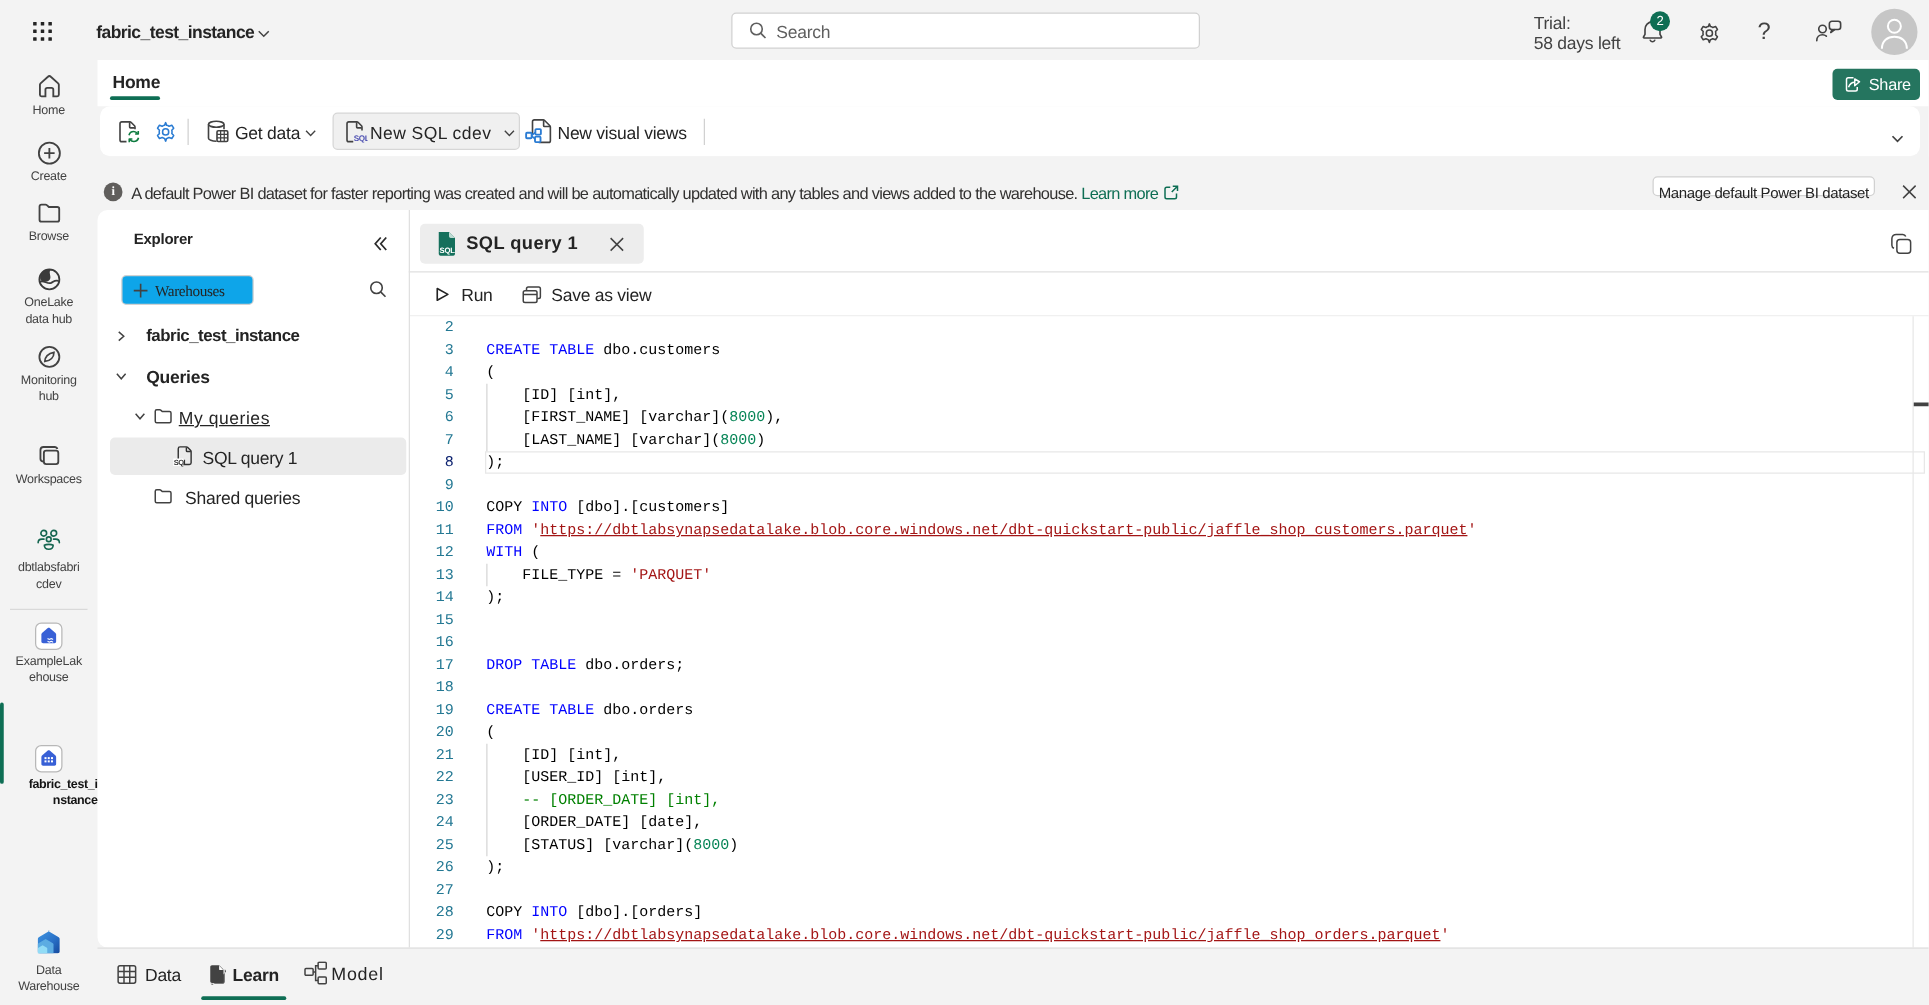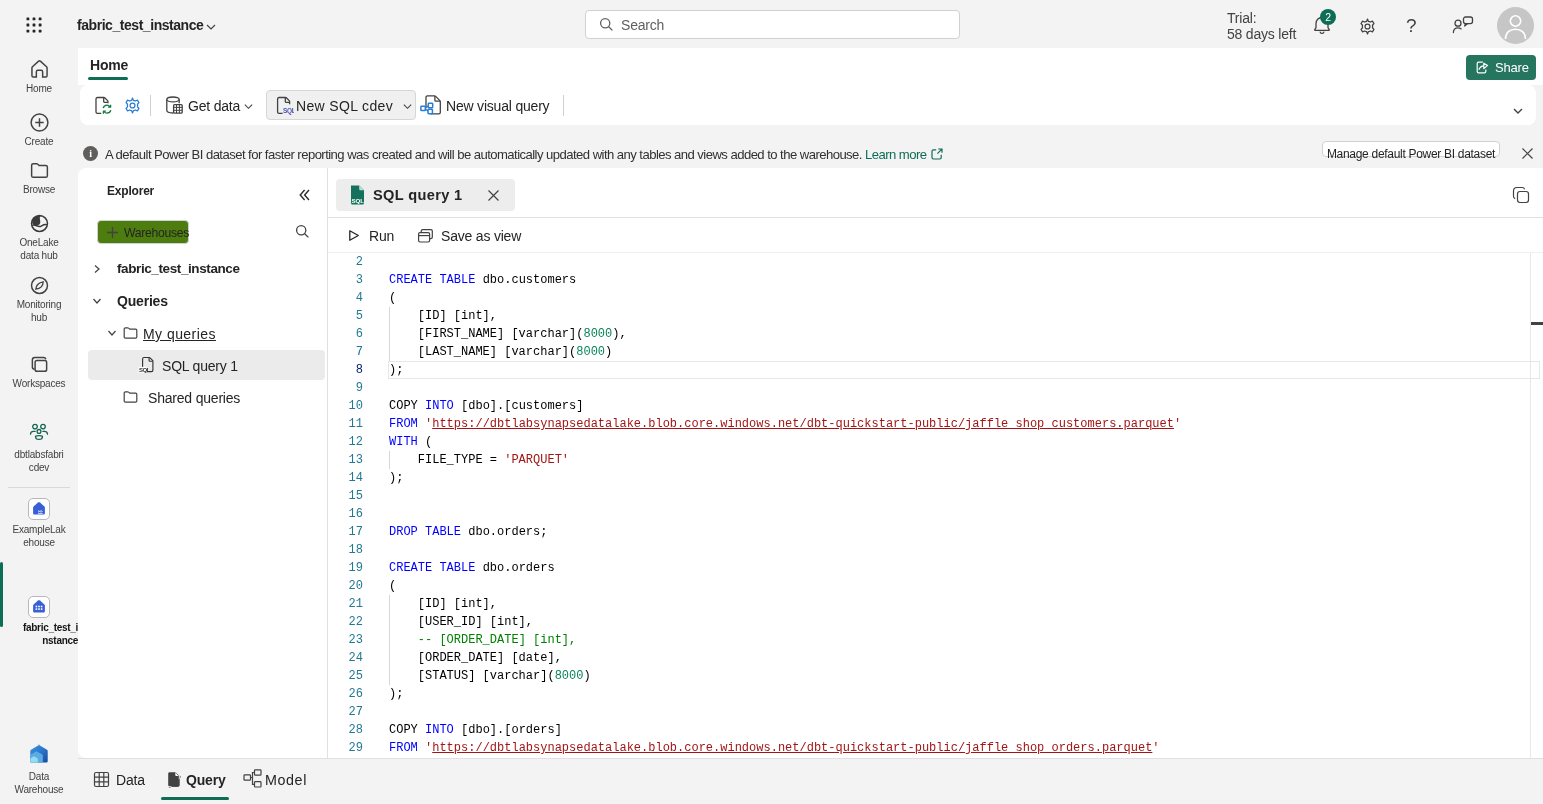--- a/index.html
+++ b/index.html
@@ -249,21 +249,21 @@
 <svg class="abs" style="left:420px;top:95px" width="22" height="21" viewBox="0 0 22 21">
     <path d="M6 12.5 L6 2.3 C6 1.5 6.6 0.9 7.4 0.9 L14.6 0.9 C15 0.9 15.4 1.1 15.7 1.4 L19.9 5.6 C20.2 5.9 20.3 6.3 20.3 6.7 L20.3 17.5 C20.3 18.3 19.7 18.9 18.9 18.9 L11 18.9" fill="none" stroke="#424242" stroke-width="1.3"></path>
     <path d="M14.9 1.1 L14.9 5.5 C14.9 5.9 15.2 6.2 15.6 6.2 L20.1 6.2" fill="none" stroke="#424242" stroke-width="1.3"></path>
     <path d="M5.3 13.3 L8.6 10.7 M5.3 13.9 L8.3 16.2" stroke="#2b7cd3" stroke-width="1.3"></path>
     <g fill="#fff" stroke="#2b7cd3" stroke-width="1.5">
       <rect x="0.9" y="11.2" width="4.4" height="4.4" rx="0.7"></rect>
       <rect x="8.3" y="8.3" width="4.4" height="4.4" rx="0.7"></rect>
       <rect x="8" y="14.3" width="4.4" height="4.4" rx="0.7"></rect>
     </g>
   </svg>
-<div class="abs" style="left:446px;top:98px;font-size:14px;">New visual query</div>
+<div class="abs" style="left:446px;top:98px;font-size:14px;">New visual views</div>
 <div class="divider-v" style="left:563px;top:95px;height:21px;"></div>
 <svg class="abs" style="left:1512px;top:105px" width="12" height="12" viewBox="0 0 12 12">
     <path d="M2 4 L6 8 L10 4" fill="none" stroke="#424242" stroke-width="1.4"></path>
   </svg>
 
 <div class="abs" style="left:83px;top:146px;width:15px;height:15px;border-radius:50%;background:#605e5c;color:#fff;font-size:10px;font-weight:700;text-align:center;line-height:15px;font-family:'Liberation Serif',serif;">i</div>
 <div class="abs" style="left:105px;top:146.5px;font-size:13.1px;color:#323130;white-space:nowrap;letter-spacing:-0.55px;" id="bannertext">A default Power BI dataset for faster reporting was created and will be automatically updated with any tables and views added to the warehouse. <span style="color:#0e6e54;">Learn more</span>&nbsp;<svg style="display:inline-block;vertical-align:-2px" width="14" height="14" viewBox="0 0 14 14">
       <g fill="none" stroke="#0e6e54" stroke-width="1.2">
         <path d="M6.2 2.8 L3.4 2.8 C2.6 2.8 2 3.4 2 4.2 L2 10.6 C2 11.4 2.6 12 3.4 12 L9.8 12 C10.6 12 11.2 11.4 11.2 10.6 L11.2 7.8"></path>
         <path d="M8.2 2 L12 2 L12 5.8 M11.8 2.2 L7.4 6.6"></path>
@@ -274,21 +274,21 @@
     <path d="M1.5 1.5 L11.5 11.5 M11.5 1.5 L1.5 11.5" stroke="#424242" stroke-width="1.2"></path>
   </svg>
 
 <div class="abs" style="left:107px;top:184px;font-size:12px;font-weight:700;color:#242424;">Explorer</div>
 <svg class="abs" style="left:299px;top:189px" width="11" height="12" viewBox="0 0 11 12">
     <g fill="none" stroke="#2b2b2b" stroke-width="1.4">
       <path d="M5.6 1 L1.2 6 L5.6 11"></path>
       <path d="M10 1 L5.6 6 L10 11"></path>
     </g>
   </svg>
-<div class="abs" style="left:97px;top:220px;width:92px;height:24px;border:1px solid #d1d1d1;border-radius:4px;background:#4d7c0f;">
+<div class="abs" style="left:97px;top:220px;width:106px;height:24px;border:1px solid #d1d1d1;border-radius:4px;background:#0ea5e9;font-family:Liberation Serif, serif;">
   <svg class="abs" style="left:8px;top:5px" width="13" height="13" viewBox="0 0 13 13">
       <path d="M6.5 1 L6.5 12 M1 6.5 L12 6.5" stroke="#424242" stroke-width="1.3"></path>
     </svg>
   <span class="abs" style="left:26px;top:5px;font-size:12.2px;color:#242424;letter-spacing:-0.3px;">Warehouses</span>
 </div>
 <svg class="abs" style="left:295px;top:224px" width="15" height="15" viewBox="0 0 15 15">
     <circle cx="6.2" cy="6.2" r="4.6" fill="none" stroke="#424242" stroke-width="1.3"></circle>
     <path d="M9.7 9.7 L13.4 13.4" stroke="#424242" stroke-width="1.3"></path>
   </svg>
 <svg class="abs" style="left:92px;top:264px" width="10" height="10" viewBox="0 0 10 10">
@@ -423,21 +423,21 @@
       <rect x="1.5" y="1.5" width="14" height="14" rx="1.5"></rect>
       <path d="M1.5 6.2 L15.5 6.2 M1.5 10.8 L15.5 10.8 M6.2 1.5 L6.2 15.5 M10.8 1.5 L10.8 15.5"></path>
     </g>
   </svg>
 <div class="abs" style="left:116px;top:772px;font-size:14px;color:#242424;">Data</div>
 <svg class="abs" style="left:166px;top:771px" width="16" height="17" viewBox="0 0 16 17">
     <path d="M3.6 1.2 L8.9 1.2 C9.3 1.2 9.7 1.4 10 1.7 L12.4 4.1 C12.7 4.4 12.8 4.8 12.8 5.2 L12.8 13.9 C12.8 14.7 12.2 15.3 11.4 15.3 L3.6 15.3 C2.8 15.3 2.2 14.7 2.2 13.9 L2.2 2.6 C2.2 1.8 2.8 1.2 3.6 1.2 Z" fill="#424242"></path>
     <path d="M9.3 1.4 L9.3 4.3 C9.3 4.7 9.6 5 10 5 L12.6 5 Z" fill="#fff"></path>
     <path d="M4.2 16.8 C3.4 16.8 2.8 16.5 2.5 16 L11.9 16 C13 16 13.8 15.2 13.8 14.1 L13.8 4.6 C14.4 4.9 14.8 5.5 14.8 6.3" fill="#424242" opacity="0.9"></path>
   </svg>
-<div class="abs" style="left:186px;top:772px;font-size:14px;font-weight:700;color:#242424;">Query</div>
+<div class="abs" style="left:186px;top:772px;font-size:14px;font-weight:700;color:#242424;">Learn</div>
 <div class="abs" style="left:161px;top:797px;width:68px;height:3px;background:#0e6e54;border-radius:2px;"></div>
 <svg class="abs" style="left:243px;top:769px" width="19" height="20" viewBox="0 0 19 20">
     <g fill="none" stroke="#424242" stroke-width="1.2">
       <rect x="11.5" y="0.8" width="6.5" height="5.4" rx="0.8"></rect>
       <rect x="1" y="5.8" width="6.5" height="5.4" rx="0.8"></rect>
       <rect x="11.5" y="12.6" width="6.5" height="5.4" rx="0.8"></rect>
       <path d="M7.5 8.5 L9.5 8.5 L9.5 3.5 L11.5 3.5 M9.5 8.5 L9.5 15.3 L11.5 15.3"></path>
     </g>
   </svg>
 <div class="abs" style="left:265px;top:772px;font-size:14.3px;color:#242424;letter-spacing:0.6px;">Model</div>

